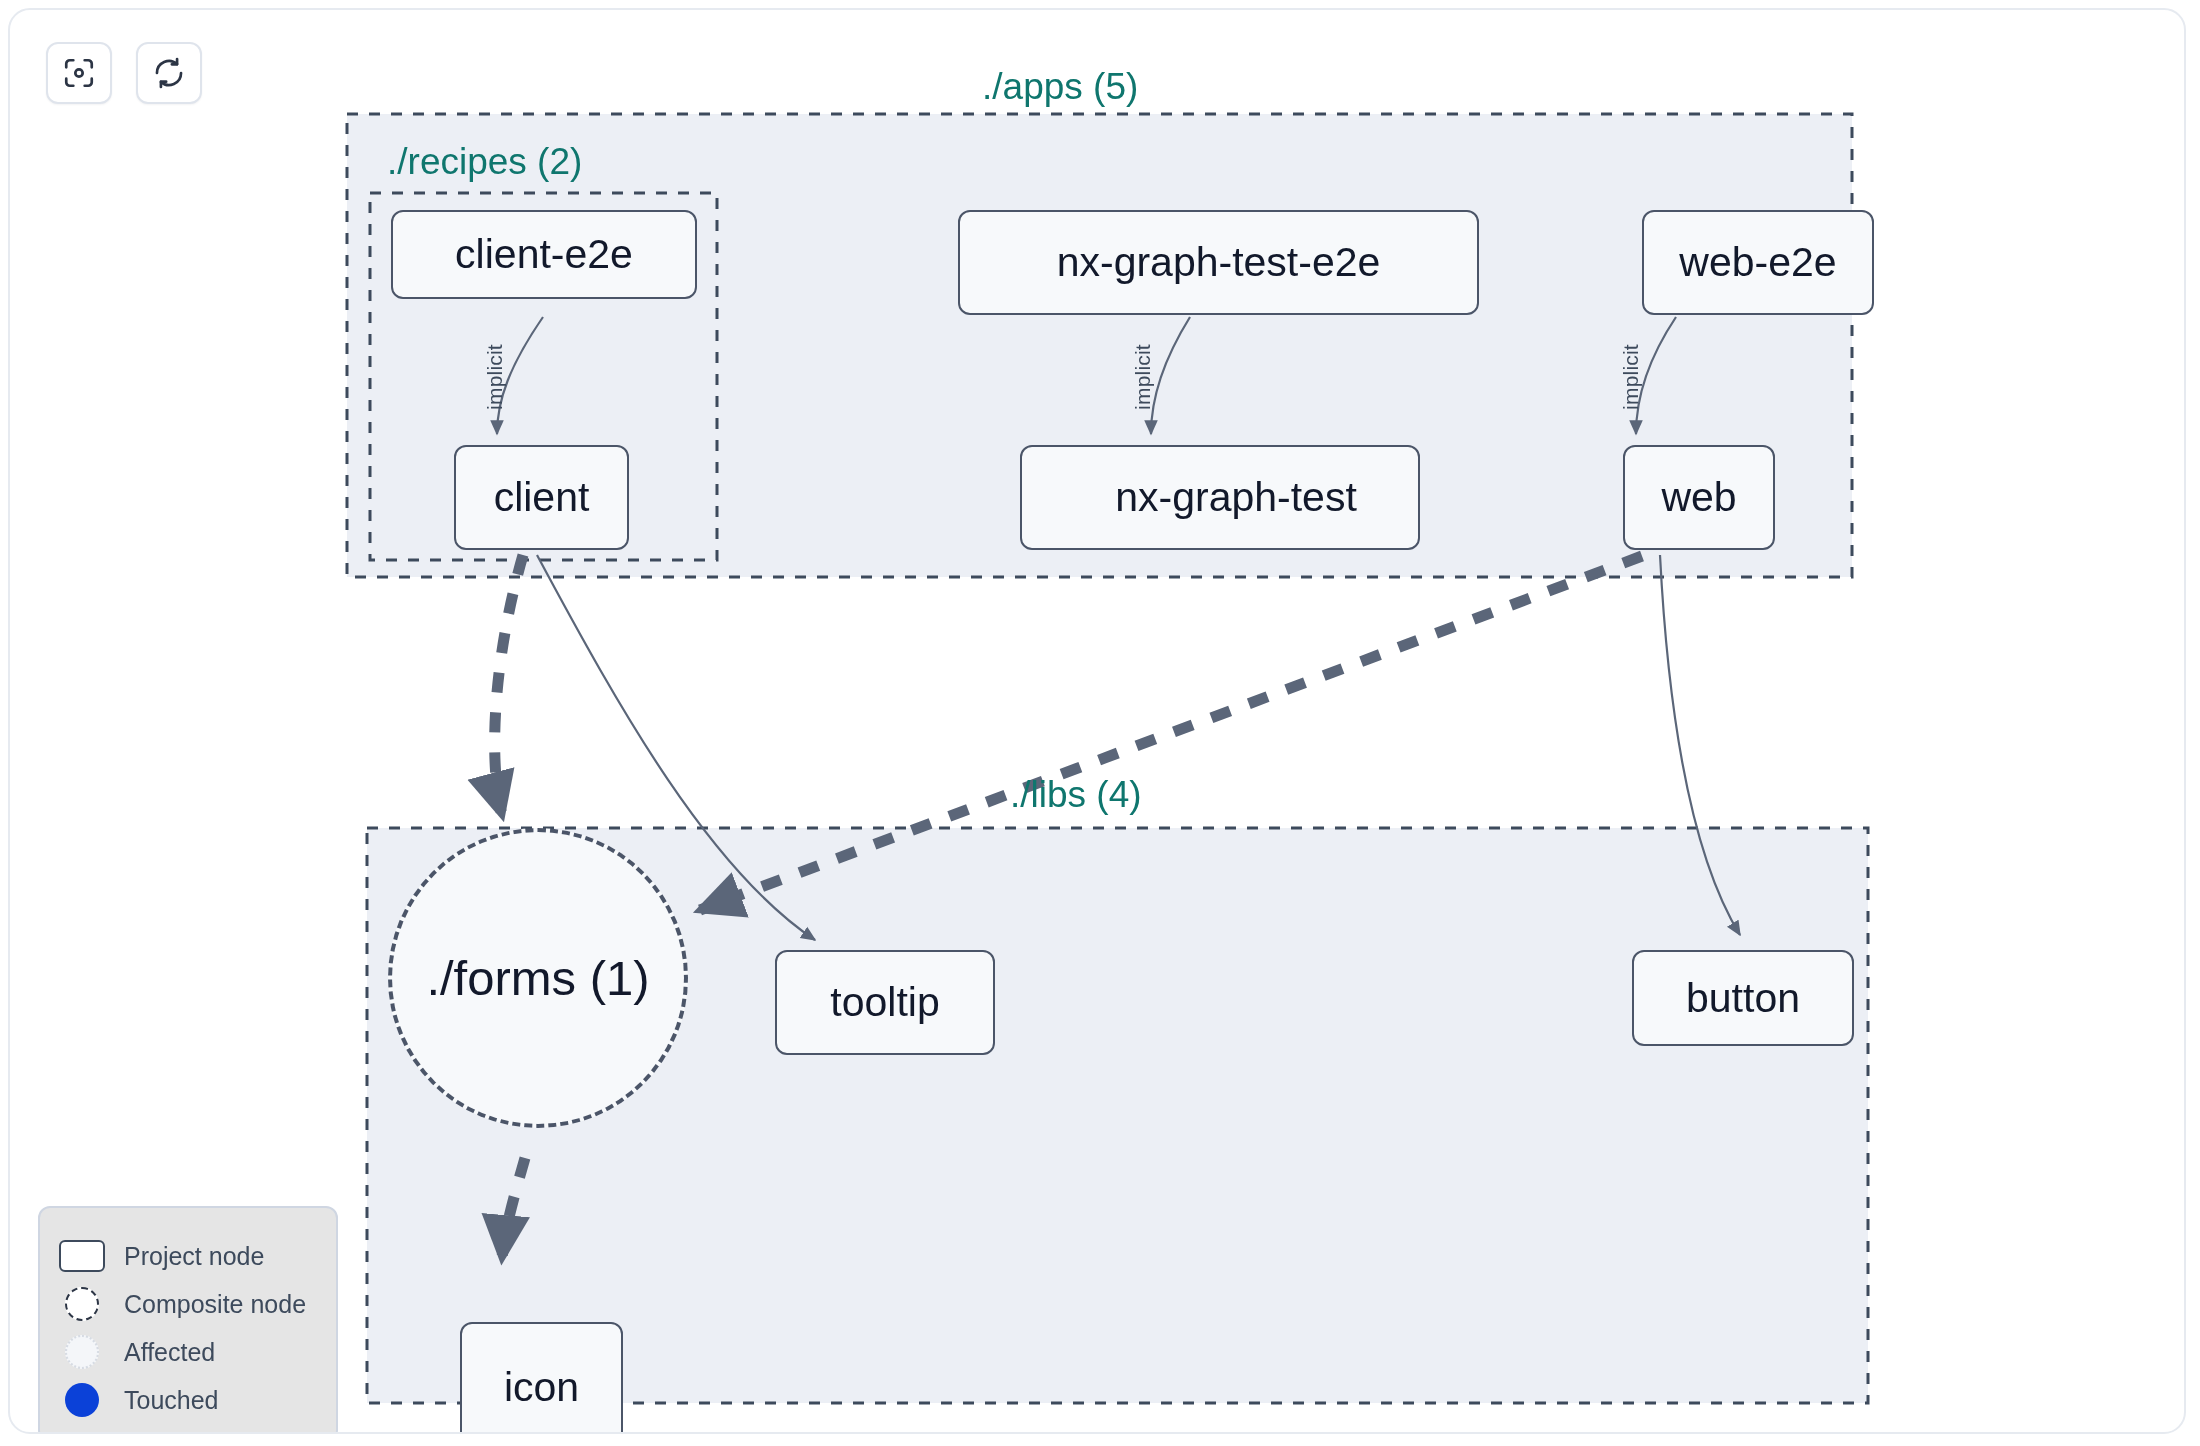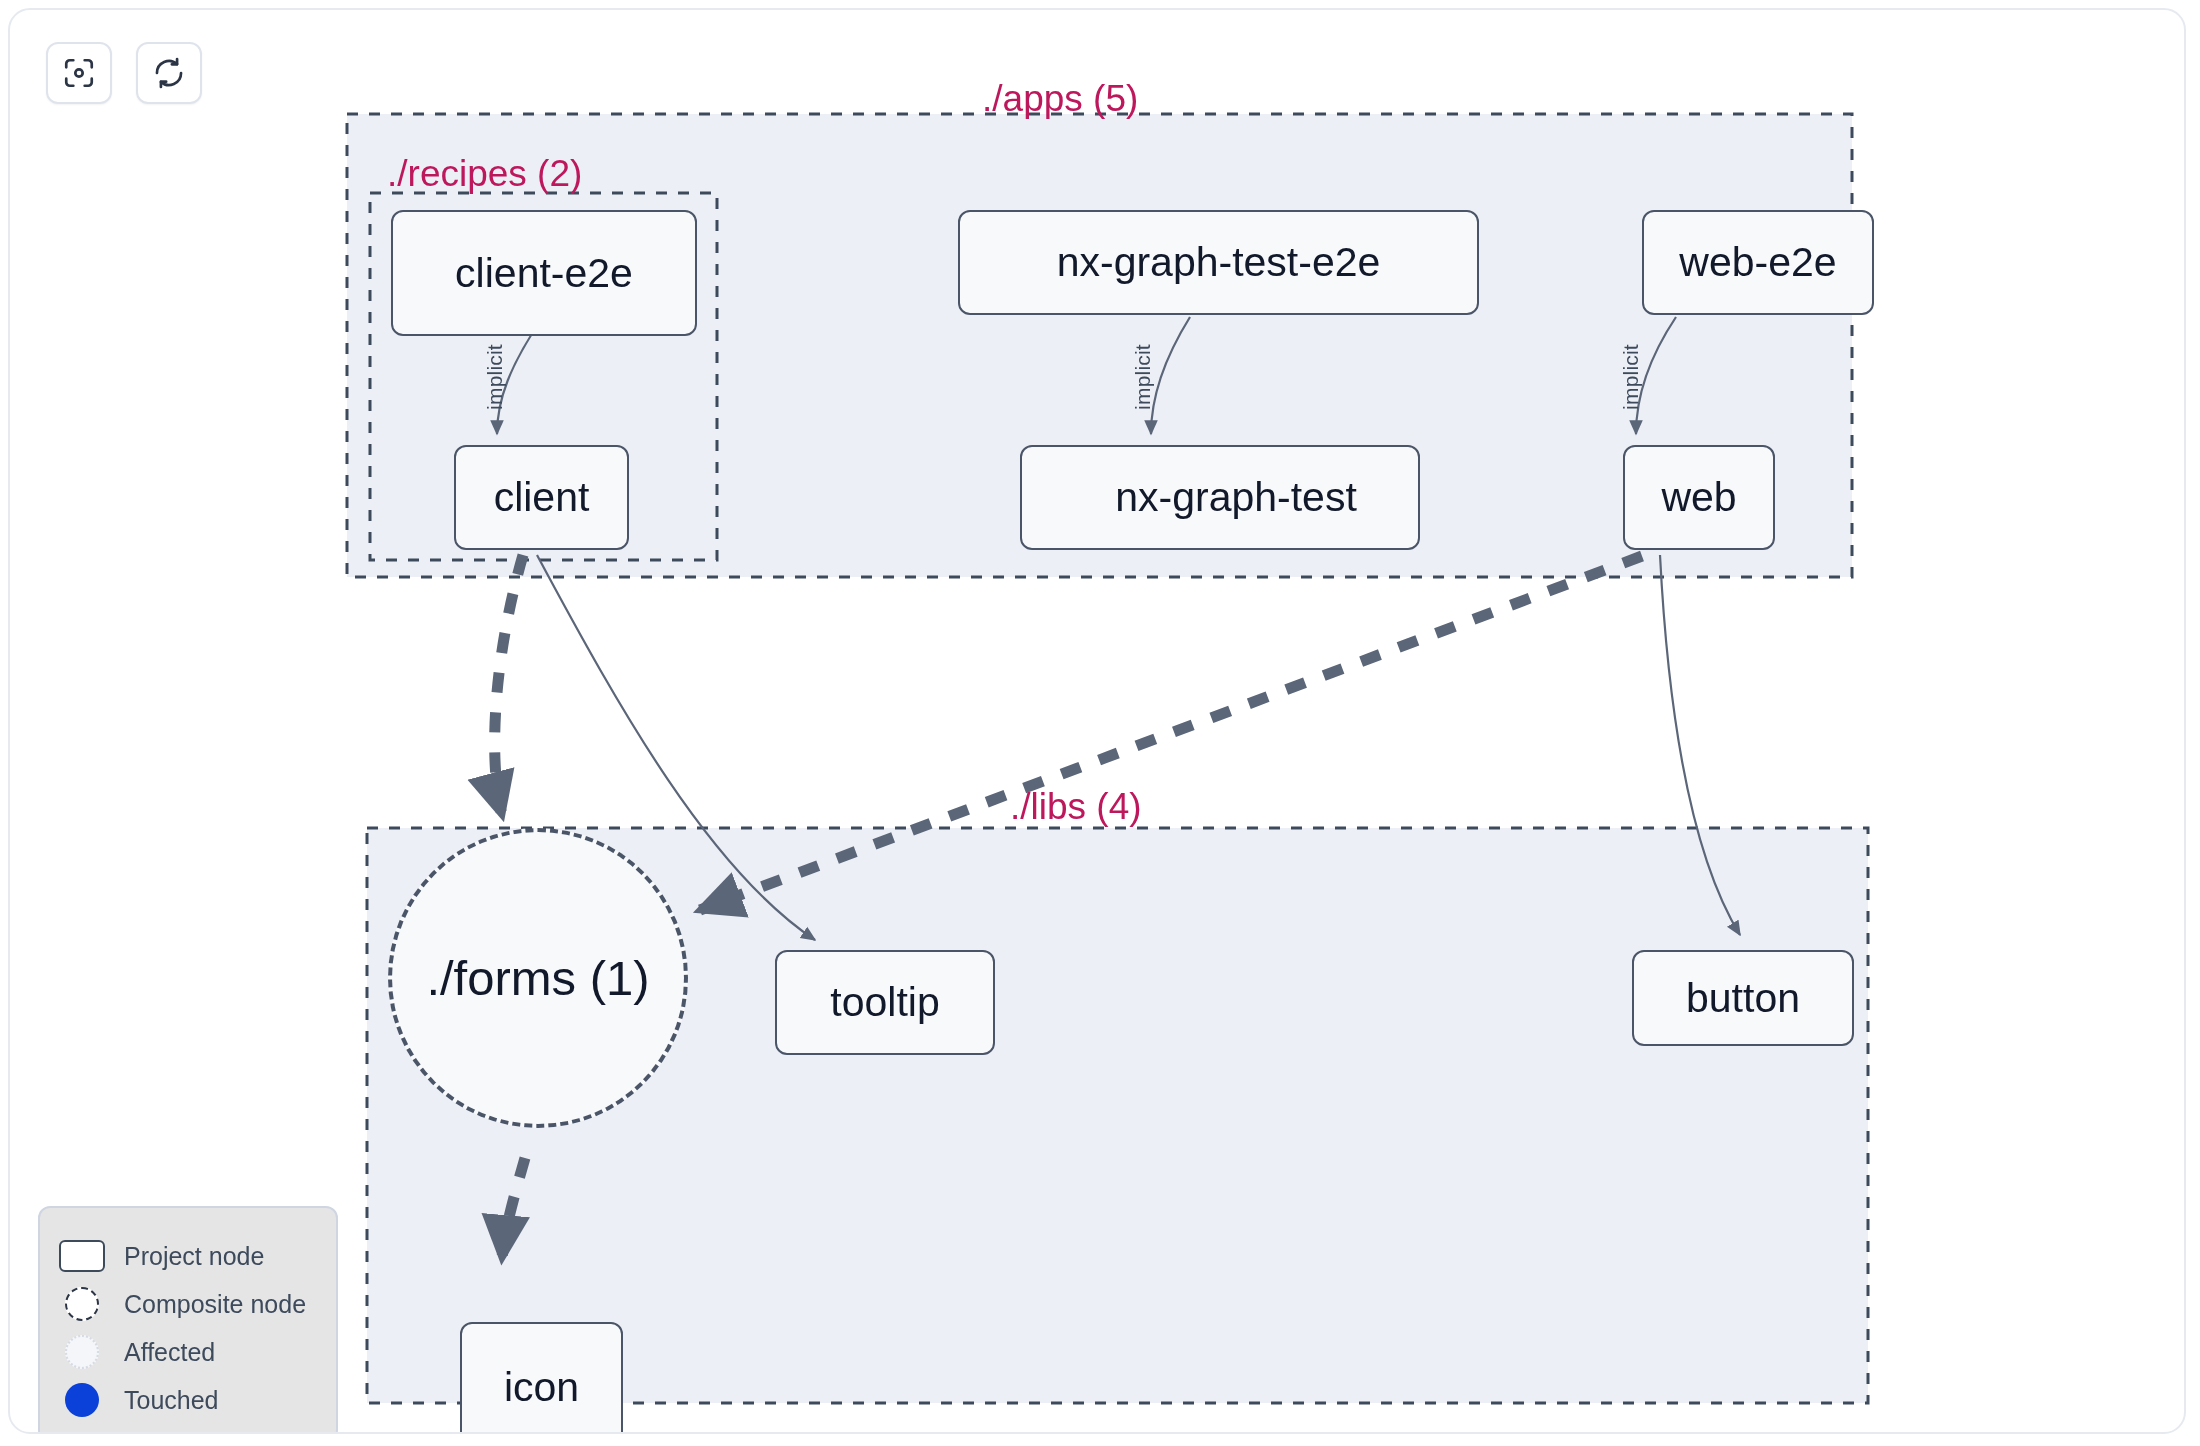--- a/index.html
+++ b/index.html
@@ -68,26 +68,25 @@
     position: absolute;
     left: 0; top: 0;
     width: 2178px; height: 1426px;
     z-index: 20;
     pointer-events: none;
   }
   .layer > * { pointer-events: auto; }
 
   .group-label {
     position: absolute;
-    color: #be185d;
+    color: #0f766e;
     font-size: 37px;
     line-height: 1;
     white-space: nowrap;
     font-family: "Liberation Sans", sans-serif;
-    margin-top: 12px;
   }
 
   .gnode {
     position: absolute;
     background: #f7f9fb;
     border: 2.5px solid #4b5568;
     border-radius: 12px;
     box-sizing: border-box;
     display: flex;
     align-items: center;
@@ -238,21 +237,21 @@
       <path d="M 1632 546 L 690 900" fill="none" stroke="#5b6679" stroke-width="11" stroke-dasharray="20 20" marker-end="url(#arrowThick)"></path>
       <path d="M 515 1148 C 500 1200 494 1225 492 1248" fill="none" stroke="#5b6679" stroke-width="11" stroke-dasharray="20 20" marker-end="url(#arrowThick)"></path>
     </svg>
 
     <div class="layer">
 
       <div class="group-label" style="left:972px; top:58px;">./apps (5)</div>
       <div class="group-label" style="left:377px; top:133px;">./recipes (2)</div>
       <div class="group-label" style="left:1000px; top:766px;">./libs (4)</div>
 
-      <div class="gnode" style="left:381px; top:200px; width:306px; height:126px;">client-e2e</div>
+      <div class="gnode" style="left:381px; top:200px; width:306px; height:89px;">client-e2e</div>
       <div class="gnode" style="left:444px; top:435px; width:175px; height:105px;">client</div>
 
       <div class="gnode" style="left:948px; top:200px; width:521px; height:105px;">nx-graph-test-e2e</div>
       <div class="gnode" style="left:1010px; top:435px; width:400px; height:105px;padding-left:32px;">nx-graph-test</div>
 
       <div class="gnode" style="left:1632px; top:200px; width:232px; height:105px;">web-e2e</div>
       <div class="gnode" style="left:1613px; top:435px; width:152px; height:105px;">web</div>
 
       <div class="cnode" style="left:378px; top:818px; width:300px; height:300px;">./forms (1)</div>
 

